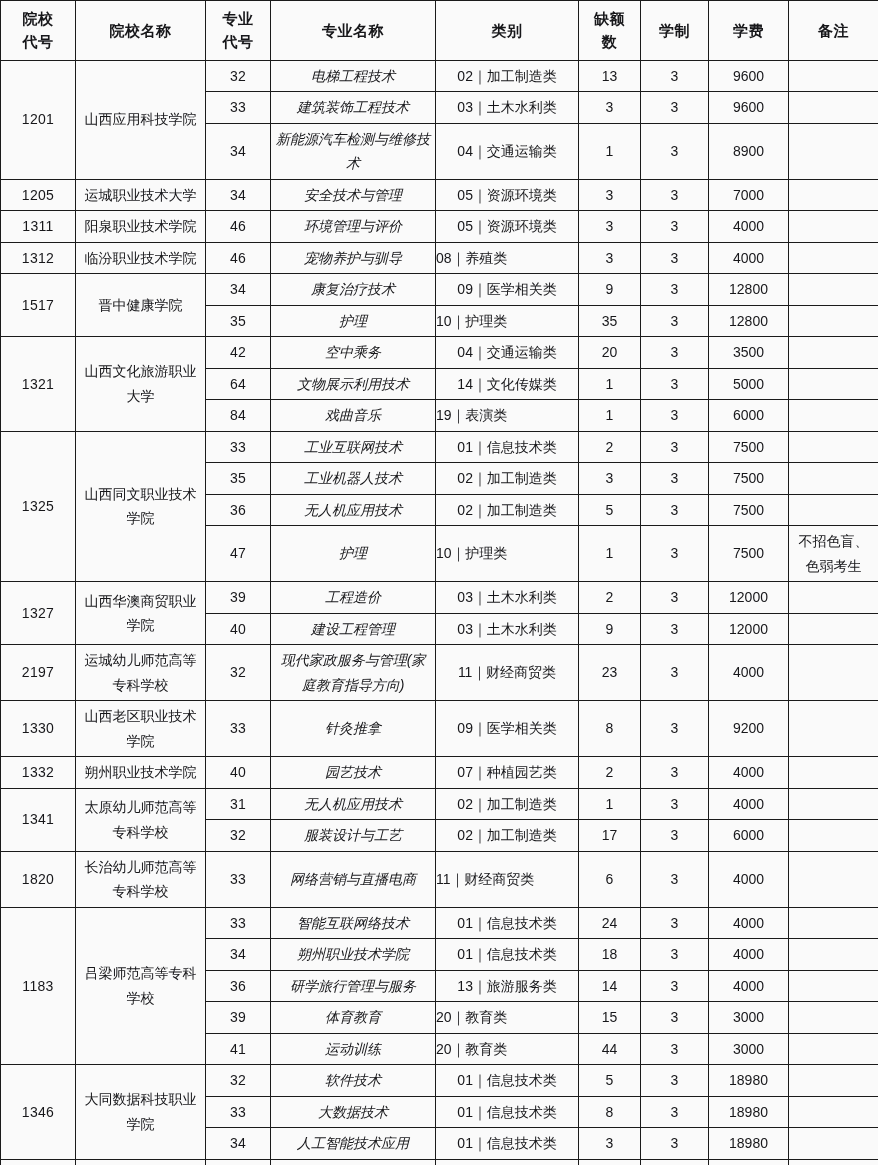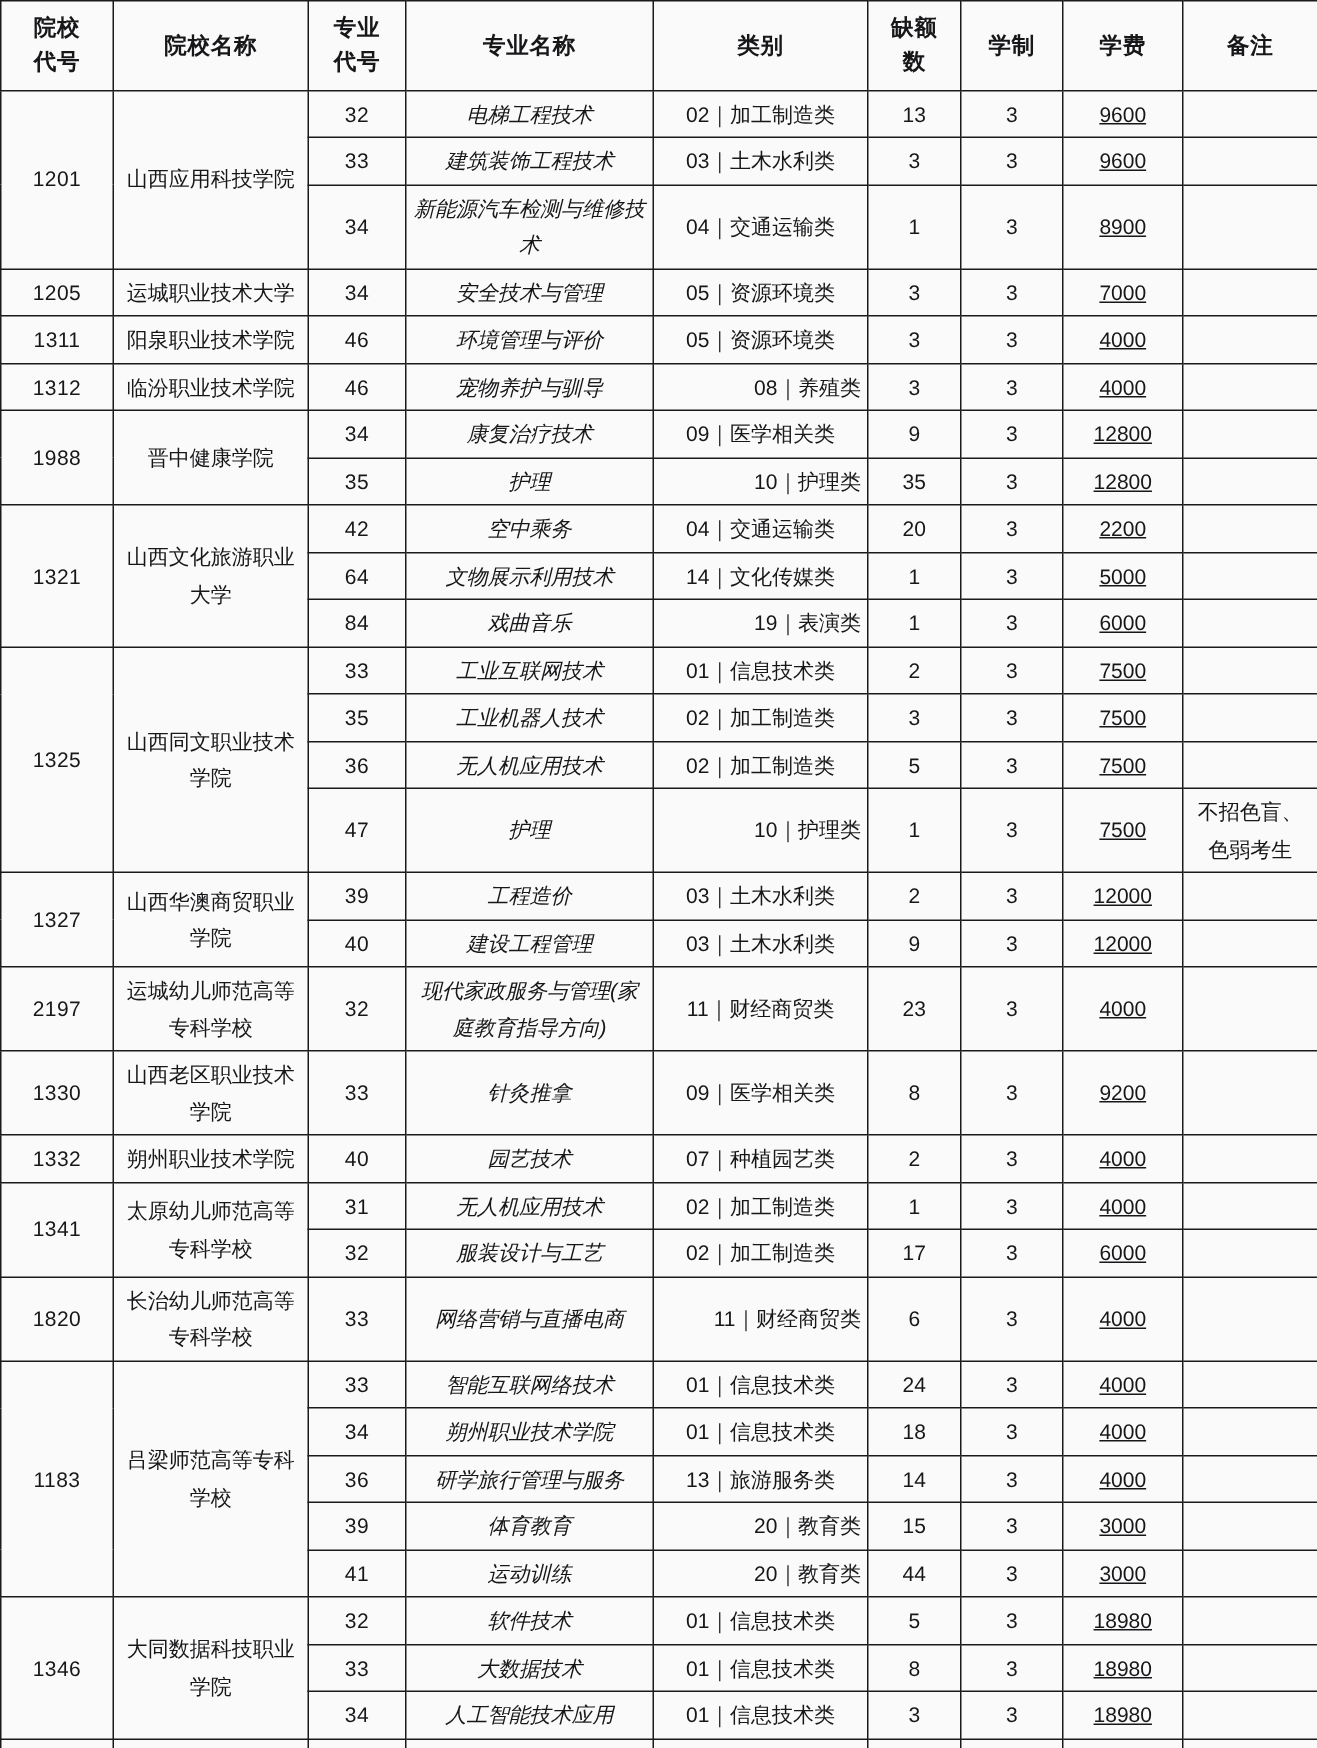--- a/index.html
+++ b/index.html
@@ -43,25 +43,25 @@
   col.c-category{width:143px;}
   col.c-vacancy{width:62px;}
   col.c-years{width:68px;}
   col.c-tuition{width:80px;}
   col.c-remark{width:90px;}
 
   td.school-code{font-size:15px;letter-spacing:.3px;}
   td.major-code{font-size:15px;letter-spacing:.3px;}
   td.vacancy{text-align:right;padding-right:14px;font-size:15px;}
   td.years{font-size:15px;}
-  td.tuition{text-align:right;padding-right:16px;font-size:15px;text-decoration:underline;}
+  td.tuition{text-align:right;padding-right:16px;font-size:15px;}
   td.school-name{font-size:14px;line-height:1.85;}
   td.major-name{text-align:left;padding-left:10px;font-size:14px;line-height:1.85;font-style:italic;}
   td.category{text-align:left;padding-left:12px;font-size:14px;}
-  td.category.short{text-align:right;padding-left:0;}
+  td.category.short{text-align:left;padding-left:0;}
   td.remark{font-size:13px;line-height:1.85;}
 
   
   .watermark{
     position:absolute;
     left:0;
     bottom:8px;
     width:878px;
     height:48px;
     display:flex;
@@ -172,21 +172,21 @@
           <td class="school-name" rowspan="1">临汾职业技术学院</td>
           <td class="major-code">46</td>
           <td class="major-name">宠物养护与驯导</td>
           <td class="category short">08｜养殖类</td>
           <td class="vacancy">3</td>
           <td class="years">3</td>
           <td class="tuition">4000</td>
           <td class="remark"></td>
         </tr>
         <tr style="height: 29px;">
-          <td class="school-code" rowspan="2">1988</td>
+          <td class="school-code" rowspan="2">1517</td>
           <td class="school-name" rowspan="2">晋中健康学院</td>
           <td class="major-code">34</td>
           <td class="major-name">康复治疗技术</td>
           <td class="category">09｜医学相关类</td>
           <td class="vacancy">9</td>
           <td class="years">3</td>
           <td class="tuition">12800</td>
           <td class="remark"></td>
         </tr>
         <tr style="height: 29px;">
@@ -199,21 +199,21 @@
           <td class="remark"></td>
         </tr>
         <tr style="height: 29px;">
           <td class="school-code" rowspan="3">1321</td>
           <td class="school-name" rowspan="3">山西文化旅游职业大学</td>
           <td class="major-code">42</td>
           <td class="major-name">空中乘务</td>
           <td class="category">04｜交通运输类</td>
           <td class="vacancy">20</td>
           <td class="years">3</td>
-          <td class="tuition">2200</td>
+          <td class="tuition">3500</td>
           <td class="remark"></td>
         </tr>
         <tr style="height: 29px;">
           <td class="major-code">64</td>
           <td class="major-name">文物展示利用技术</td>
           <td class="category">14｜文化传媒类</td>
           <td class="vacancy">1</td>
           <td class="years">3</td>
           <td class="tuition">5000</td>
           <td class="remark"></td>

